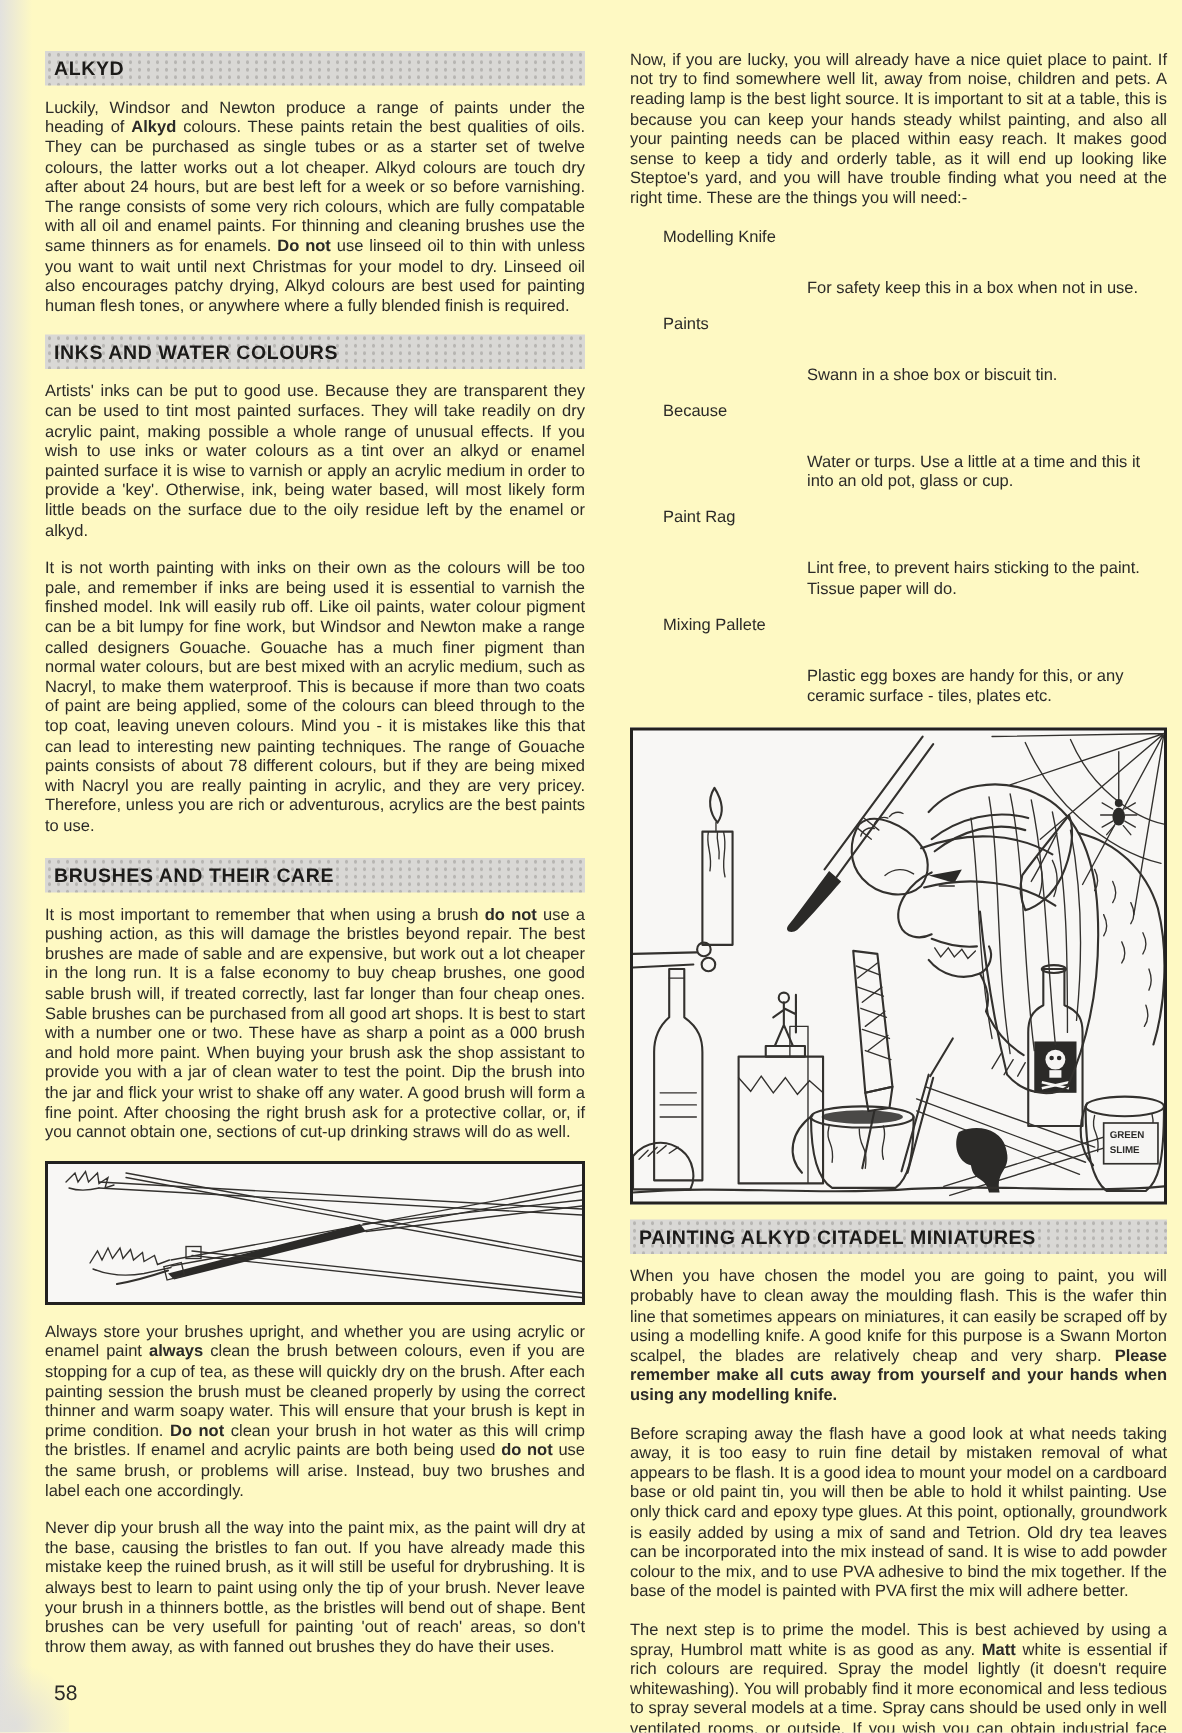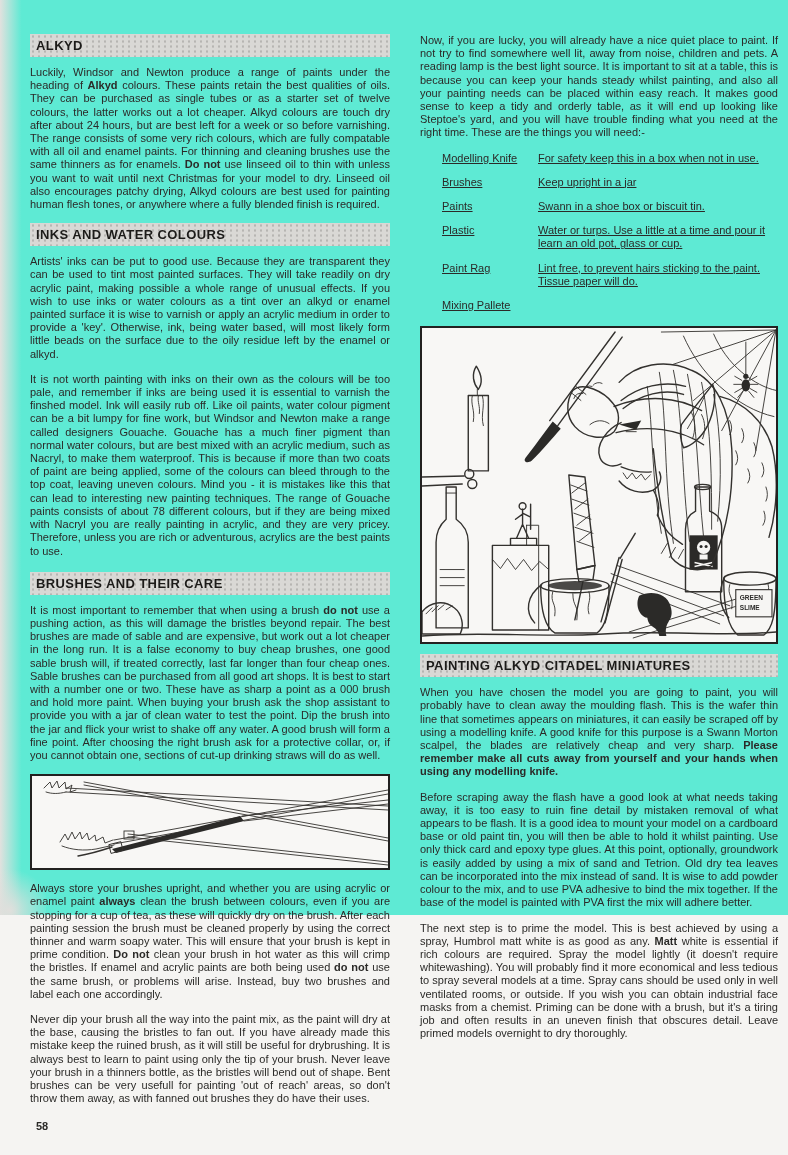--- a/index.html
+++ b/index.html
@@ -1,21 +1,21 @@
 <!DOCTYPE html>
 <html><head>
 <meta charset="utf-8">
 <style>
   html,body{margin:0;padding:0;}
   body{
     width:788px;height:1155px;overflow:hidden;
     font-family:"Liberation Sans",sans-serif;
     background:#f5f4f2;
   }
-  .page{position:relative;width:788px;height:915px;background:#5eead4;}
+  .page{position:relative;width:788px;height:1155px;background:#fef9c3;}
   .scan-edge{
     position:absolute;left:0;top:0;bottom:0;width:24px;
     background:linear-gradient(90deg,#e2e1de 0%,rgba(245,244,242,0) 90%);
   }
   .corner-smudge{
     position:absolute;left:0;bottom:0;width:46px;height:46px;
     background:radial-gradient(circle at 20% 90%,#e0dfdc 0%,rgba(245,244,242,0) 75%);
   }
   .cols{
     position:absolute;left:30px;top:34px;
@@ -34,33 +34,33 @@
     margin:0 0 9px 0;
     line-height:15px;
   }
   .hbar .hlabel{background:none;}
   p.body{
     font-size:11px;line-height:13.2px;color:#2b2a28;
     text-align:justify;margin:0 0 12px 0;
   }
   p.body span.b{font-weight:bold;}
   .needs{margin:2px 0 14px 22px;}
-  .need-row{display:flex;margin-bottom:11px;font-size:11px;line-height:13.2px;color:#2b2a28;text-decoration:underline;}
+  .need-row{display:flex;margin-bottom:11px;font-size:11px;line-height:13.2px;color:#2b2a28;}
   .need-term{width:96px;flex-shrink:0;}
-  .need-desc{width:238px;}
+  .need-desc{width:238px;margin-top:34px;}
   .illus{
     border:2px solid #222120;background:#f8f7f5;
     margin:2px 0 12px 0;box-sizing:border-box;
   }
   .illus-brushes{width:360px;height:96px;}
   .illus-goblin{width:358px;height:318px;margin-bottom:10px;}
   .illus svg{display:block;width:100%;height:100%;}
   .pageno{
     position:absolute;left:36px;top:1120px;
-    font-size:11px;font-weight:bold;color:#2b2a28;
+    font-size:14px;font-weight:normal;color:#2b2a28;
   }
   .sk{stroke:#33312e;stroke-width:1.4;fill:none;stroke-linecap:round;stroke-linejoin:round;}
   .sk-thin{stroke:#33312e;stroke-width:.9;fill:none;stroke-linecap:round;}
   .sk-fill{fill:#2b2a28;stroke:none;}
   .sk-white{fill:#f6f5f3;stroke:none;}
   .slime-label{font-family:"Liberation Sans",sans-serif;font-size:6.5px;font-weight:bold;fill:#2b2a28;}
 </style>
 </head>
 <body>
 
@@ -117,42 +117,39 @@
     <div class="col right">
       <p class="body">Now, if you are lucky, you will already have a nice quiet place to paint. If not try to find somewhere well lit, away from noise, children and pets. A reading lamp is the best light source. It is important to sit at a table, this is because you can keep your hands steady whilst painting, and also all your painting needs can be placed within easy reach. It makes good sense to keep a tidy and orderly table, as it will end up looking like Steptoe's yard, and you will have trouble finding what you need at the right time. These are the things you will need:-</p>
 
       <div class="needs">
 
           <div class="need-row">
             <span class="need-term">Modelling Knife</span>
             <span class="need-desc">For safety keep this in a box when not in use.</span>
           </div>
 
-          <div class="need-row">
-            <span class="need-term">Brushes</span>
-            <span class="need-desc">Keep upright in a jar</span>
-          </div>
 
           <div class="need-row">
             <span class="need-term">Paints</span>
             <span class="need-desc">Swann in a shoe box or biscuit tin.</span>
           </div>
 
           <div class="need-row">
-            <span class="need-term">Plastic</span>
-            <span class="need-desc">Water or turps. Use a little at a time and pour it learn an old pot, glass or cup.</span>
+            <span class="need-term">Because</span>
+            <span class="need-desc">Water or turps. Use a little at a time and this it into an old pot, glass or cup.</span>
           </div>
 
           <div class="need-row">
             <span class="need-term">Paint Rag</span>
             <span class="need-desc">Lint free, to prevent hairs sticking to the paint. Tissue paper will do.</span>
           </div>
 
           <div class="need-row">
             <span class="need-term">Mixing Pallete</span>
+            <span class="need-desc">Plastic egg boxes are handy for this, or any ceramic surface - tiles, plates etc.</span>
           </div>
         </div>
 
       <div class="illus illus-goblin">
         <svg viewBox="0 0 352 312" preserveAspectRatio="none">
 
           <g class="sk-thin">
             <path d="M352,2 L238,4 M352,2 L250,36 M352,2 L270,72 M352,2 L298,102 M352,2 L332,122"></path>
             <path d="M260,8 C268,26 280,44 296,58 C314,74 332,84 350,88"></path>
             <path d="M290,6 C296,20 306,34 318,44 C330,54 342,60 352,62"></path>

